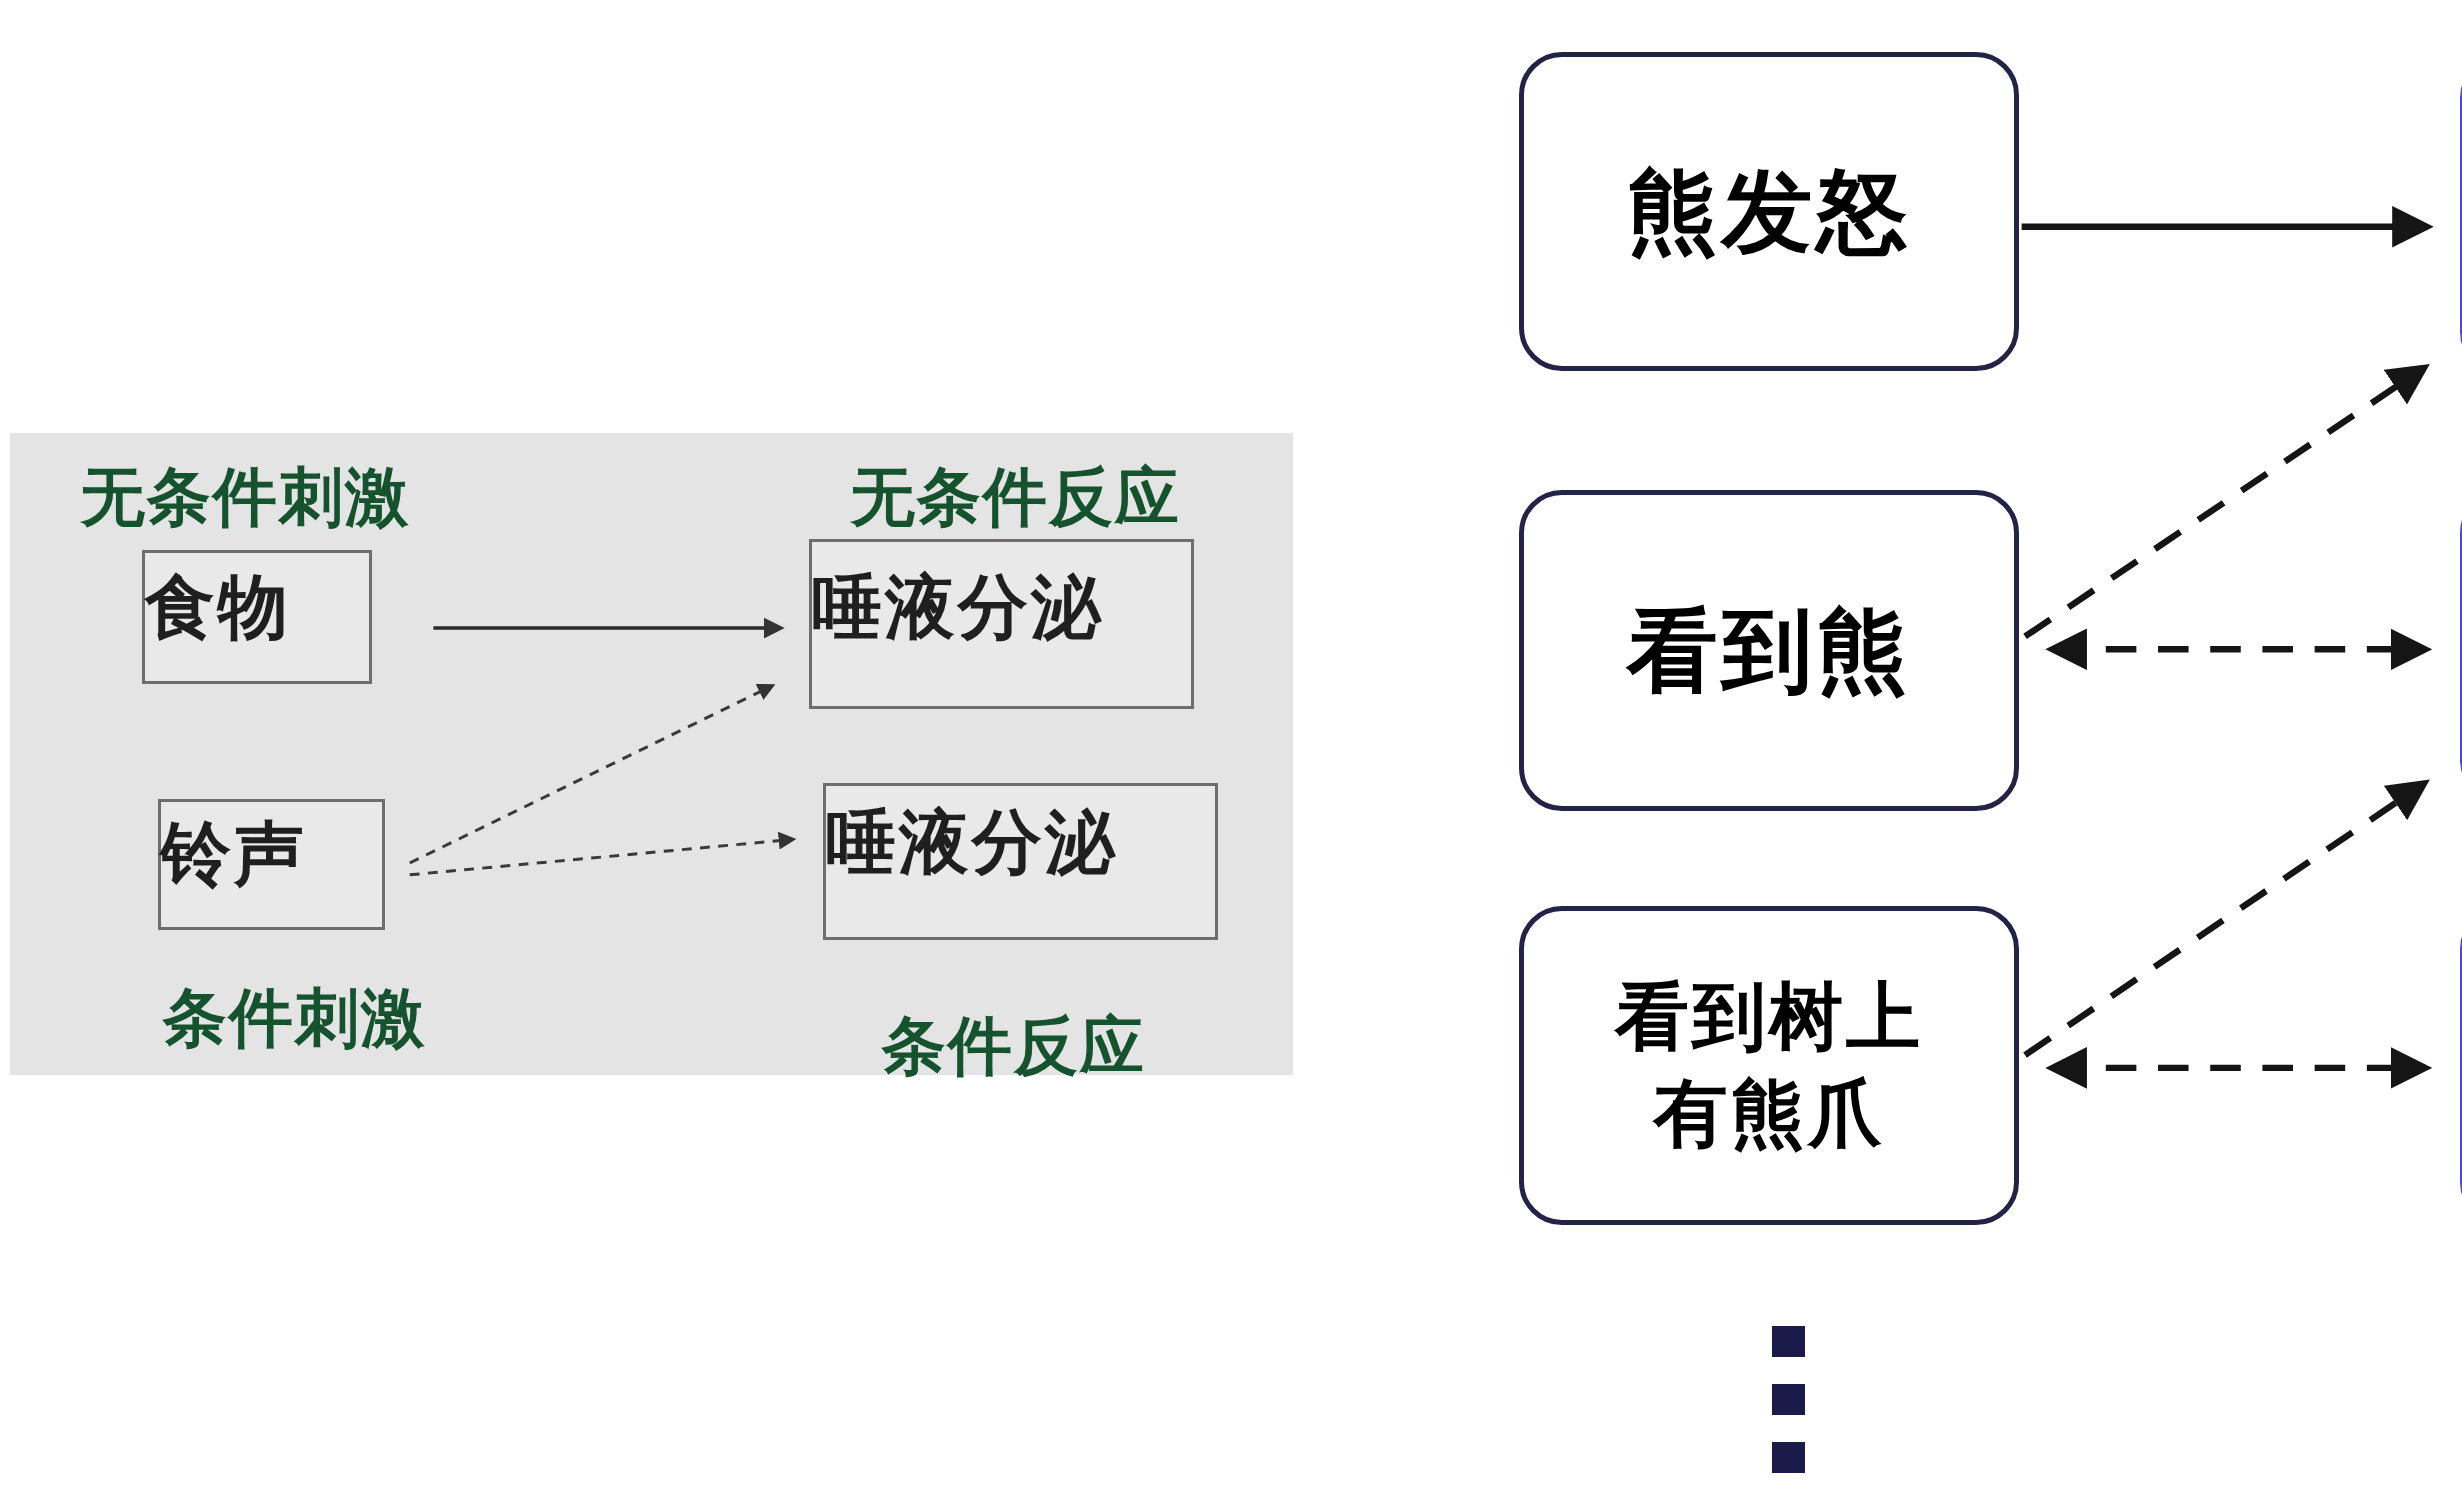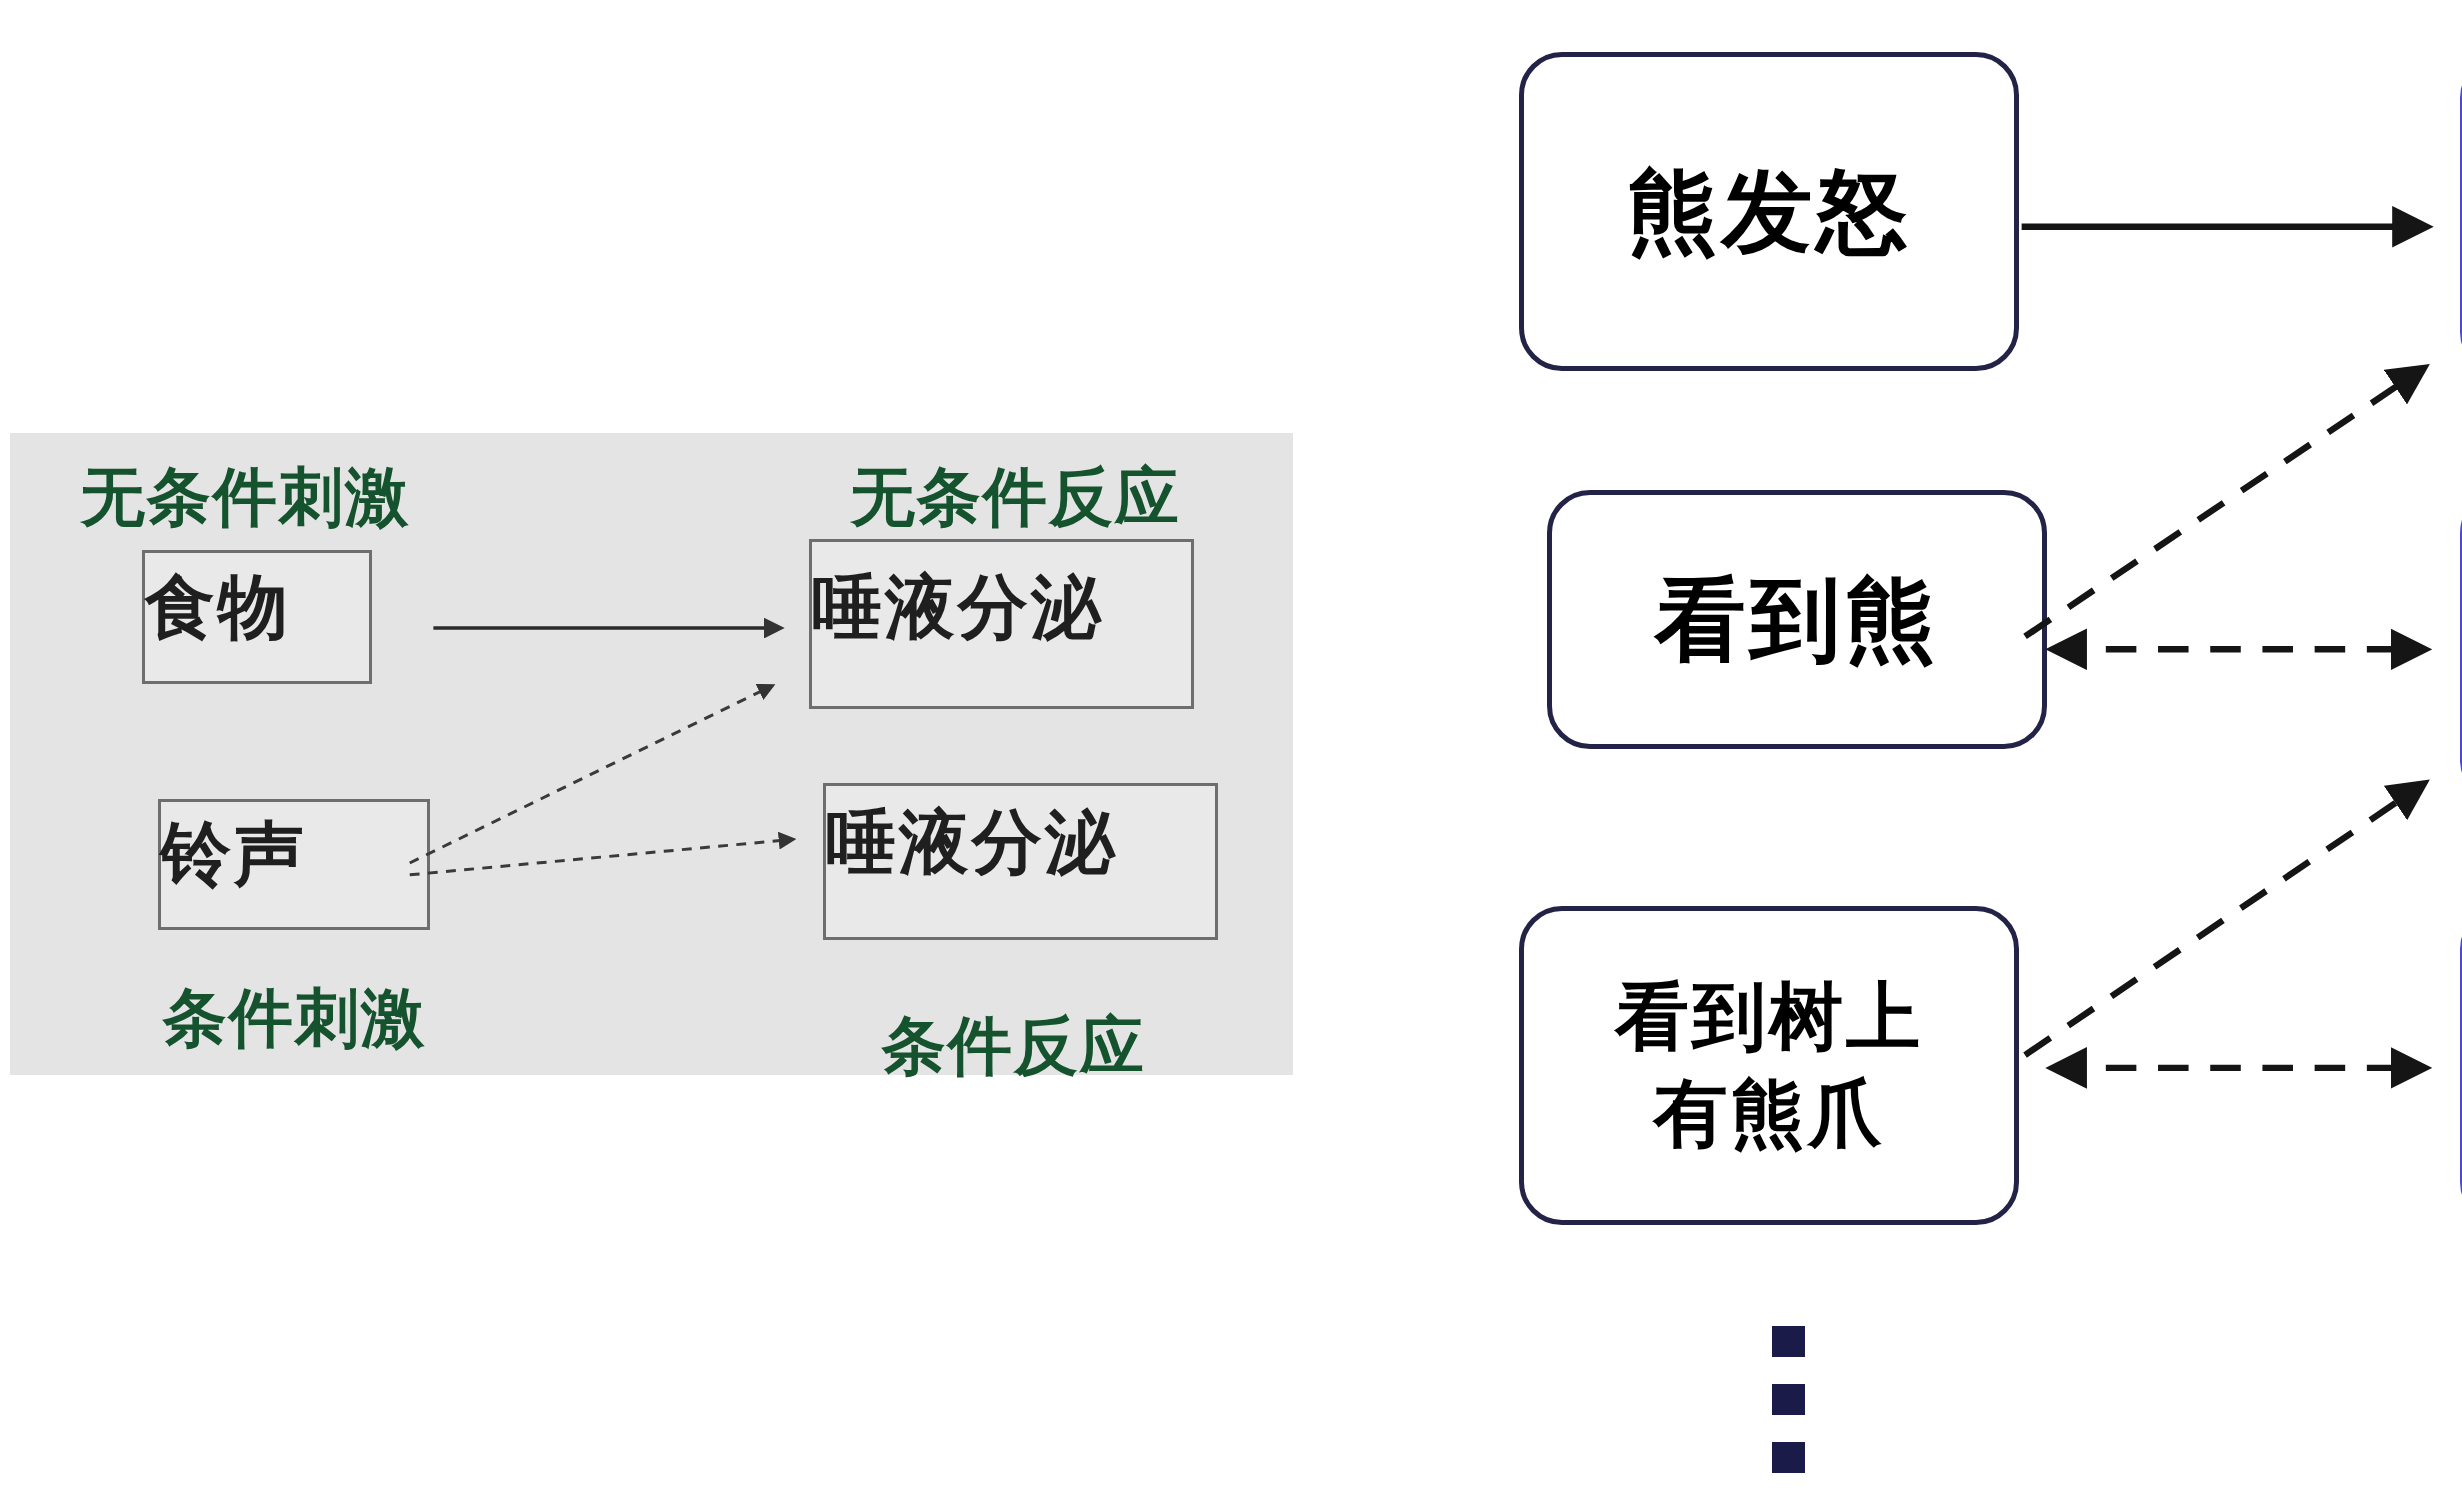--- a/index.html
+++ b/index.html
@@ -86,38 +86,38 @@
   <div class="abs cc-label" style="left:872px; top:542px;margin-top:28px;">条件反应</div>
 
   <div class="abs cc-box" style="left:132px; top:117px; width:230px; height:134px; padding-top:7.9px;">
     <span class="txt">食物</span>
   </div>
 
   <div class="abs cc-box" style="left:799px; top:106px; width:385px; height:170px; padding-top:18.7px;">
     <span class="txt">唾液分泌</span>
   </div>
 
-  <div class="abs cc-box" style="left:148px; top:366px; width:272px; height:131px; padding-top:5.9px;">
+  <div class="abs cc-box" style="left:148px; top:366px; width:227px; height:131px; padding-top:5.9px;">
     <span class="txt">铃声</span>
   </div>
 
   <div class="abs cc-box" style="left:813px; top:350px; width:395px; height:157px; padding-top:9.8px;">
     <span class="txt">唾液分泌</span>
   </div>
 </div>
 
 <div class="abs rbox navy" style="left:1519px; top:52px; width:500px; height:319px;">
   <span class="cjk-big">熊发怒</span>
 </div>
 
 <div class="abs rbox blue" style="left:2460px; top:55px; width:503px; height:320px;">
   
 </div>
 
-<div class="abs rbox navy" style="left:1519px; top:490px; width:500px; height:259px;margin-left:28px;">
+<div class="abs rbox navy" style="left:1519px; top:490px; width:500px; height:321px;">
   <span class="cjk-big">看到熊</span>
 </div>
 
 <div class="abs rbox blue" style="left:2460px; top:490px; width:503px; height:313px;">
   
 </div>
 
 <div class="abs rbox navy" style="left:1519px; top:906px; width:500px; height:319px;">
   <span class="cjk-mid">看到树上</span>
   <span class="cjk-mid">有熊爪</span>

